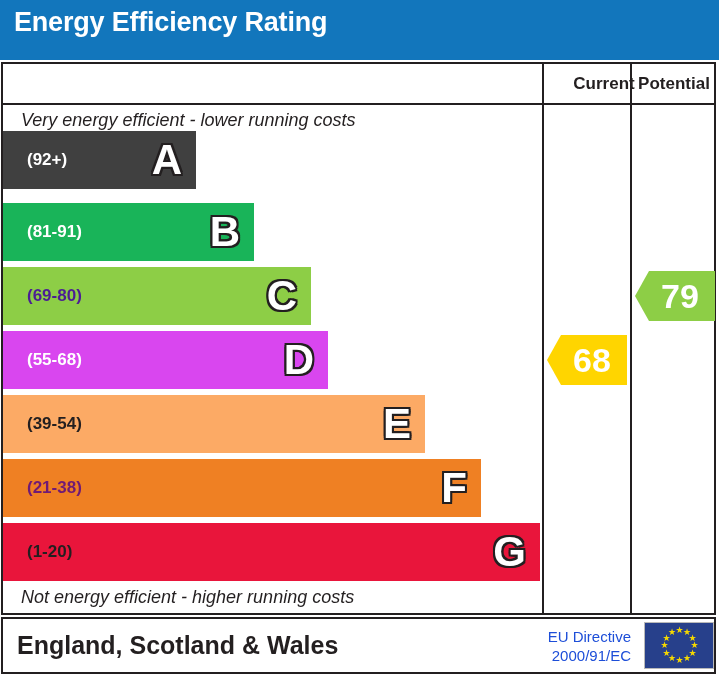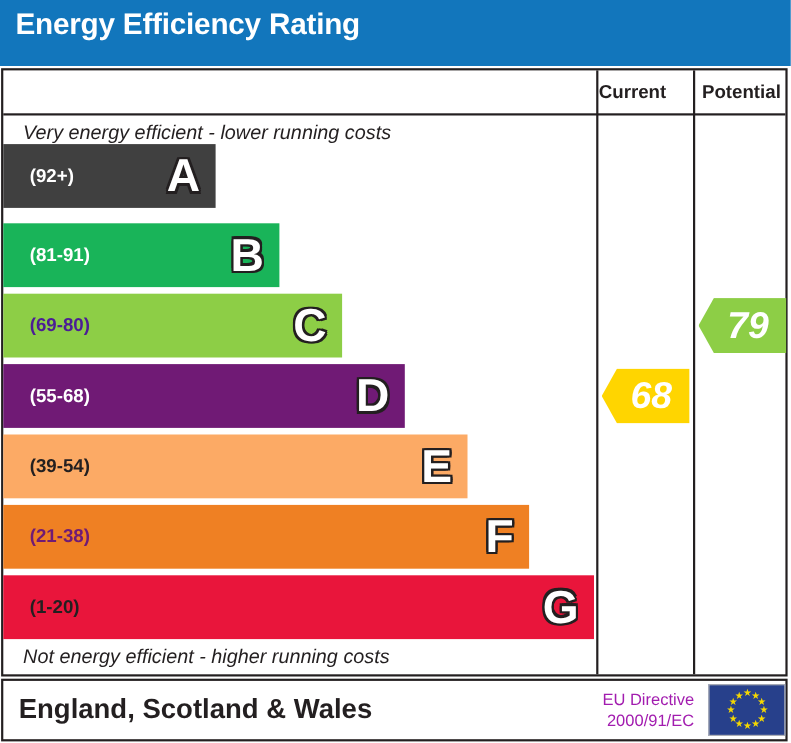--- a/index.html
+++ b/index.html
@@ -77,21 +77,21 @@
   .col-head {
     position: absolute;
     top: 9px;
     height: 22px;
     line-height: 22px;
     font-size: 17px;
     font-weight: bold;
     color: #231f20;
     text-align: center;
   }
-  .col-head.current   { left: 537px; width: 70px; }
+  .col-head.current   { left: 566px; width: 70px; }
   .col-head.potential { left: 629px; width: 84px; }
 
   
   .caption {
     position: absolute;
     left: 18px;
     font-size: 18px;
     font-style: italic;
     color: #231f20;
     white-space: nowrap;
@@ -147,21 +147,20 @@
     display: flex;
     align-items: center;
     justify-content: center;
   }
   .arrow-value {
     font-size: 34px;
     font-weight: bold;
     color: #ffffff;
     line-height: 1;
     padding-left: 10px;
-    font-style: italic;
   }
 
   
   .epc-footer {
     position: absolute;
     left: 1px;
     top: 617px;
     width: 715px;
     height: 57px;
     border: 2px solid #231f20;
@@ -177,21 +176,21 @@
     color: #231f20;
     white-space: nowrap;
   }
   .footer-directive {
     position: absolute;
     left: 518px;
     top: 8px;
     width: 110px;
     text-align: right;
     font-size: 15px;
-    color: #a21caf;
+    color: #1d4ed8;
     line-height: 19px;
   }
   .eu-flag {
     position: absolute;
     left: 641px;
     top: 3px;
     width: 70px;
     height: 47px;
     background: #27408B;
     border: 1px solid #b9b9b9;
@@ -233,21 +232,21 @@
           <span class="bar-letter">A</span>
         </div>
         <div class="bar" style="top: 139px; width: 251px; background: rgb(25, 180, 89);">
           <span class="bar-range" style="color: rgb(255, 255, 255);">(81-91)</span>
           <span class="bar-letter">B</span>
         </div>
         <div class="bar" style="top: 203px; width: 308px; background: rgb(141, 206, 70);">
           <span class="bar-range" style="color: #4c1d95;">(69-80)</span>
           <span class="bar-letter">C</span>
         </div>
-        <div class="bar" style="top: 267px; width: 365px; background: #701a75;">
+        <div class="bar" style="top: 267px; width: 325px; background: #d946ef;">
           <span class="bar-range" style="color: rgb(255, 255, 255);">(55-68)</span>
           <span class="bar-letter">D</span>
         </div>
         <div class="bar" style="top: 331px; width: 422px; background: rgb(252, 170, 101);">
           <span class="bar-range" style="color: rgb(35, 31, 32);">(39-54)</span>
           <span class="bar-letter">E</span>
         </div>
         <div class="bar" style="top: 395px; width: 478px; background: rgb(239, 128, 35);">
           <span class="bar-range" style="color: #701a75;">(21-38)</span>
           <span class="bar-letter">F</span>

